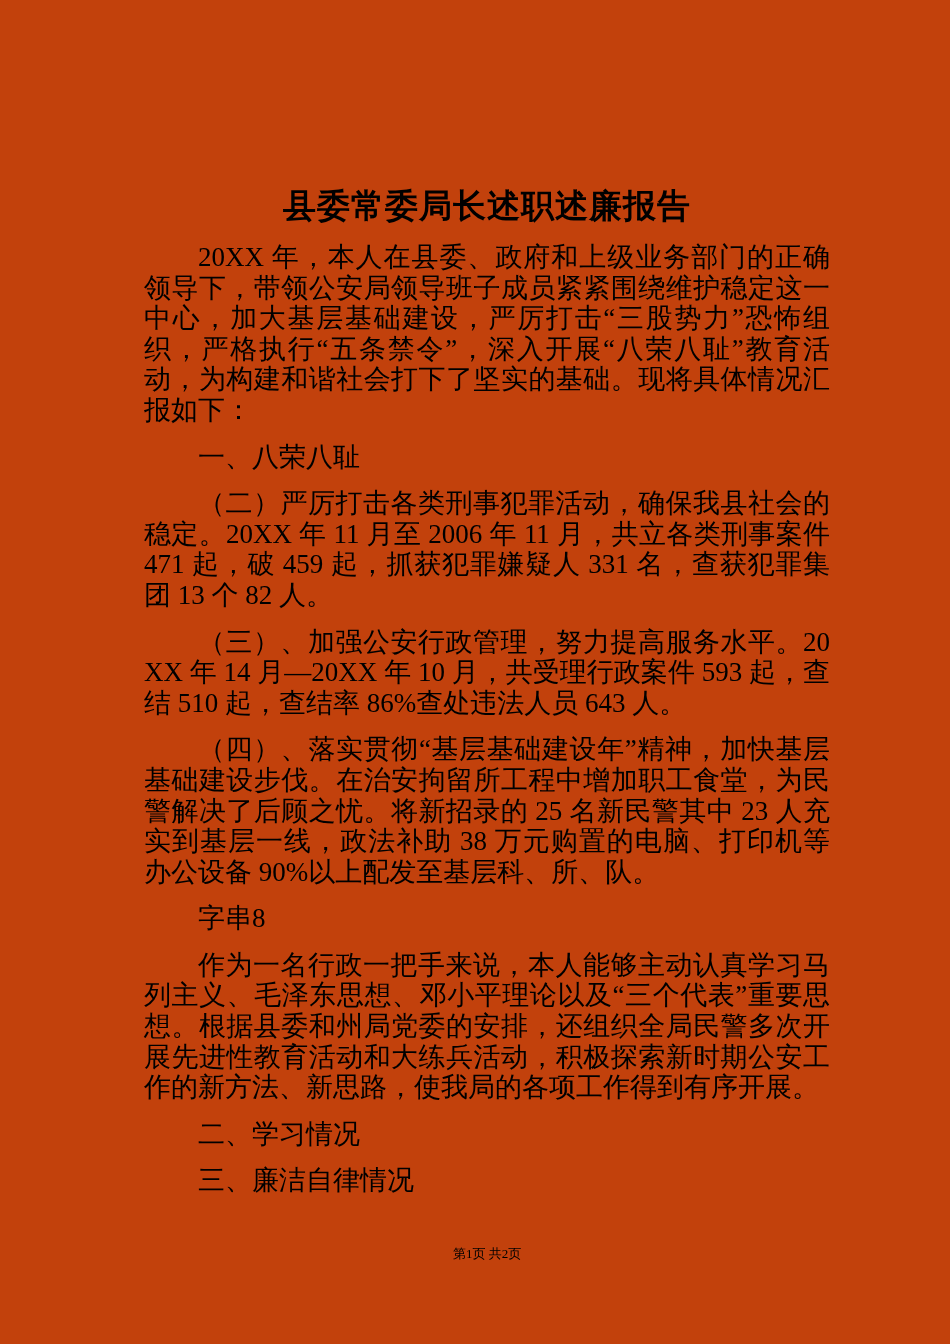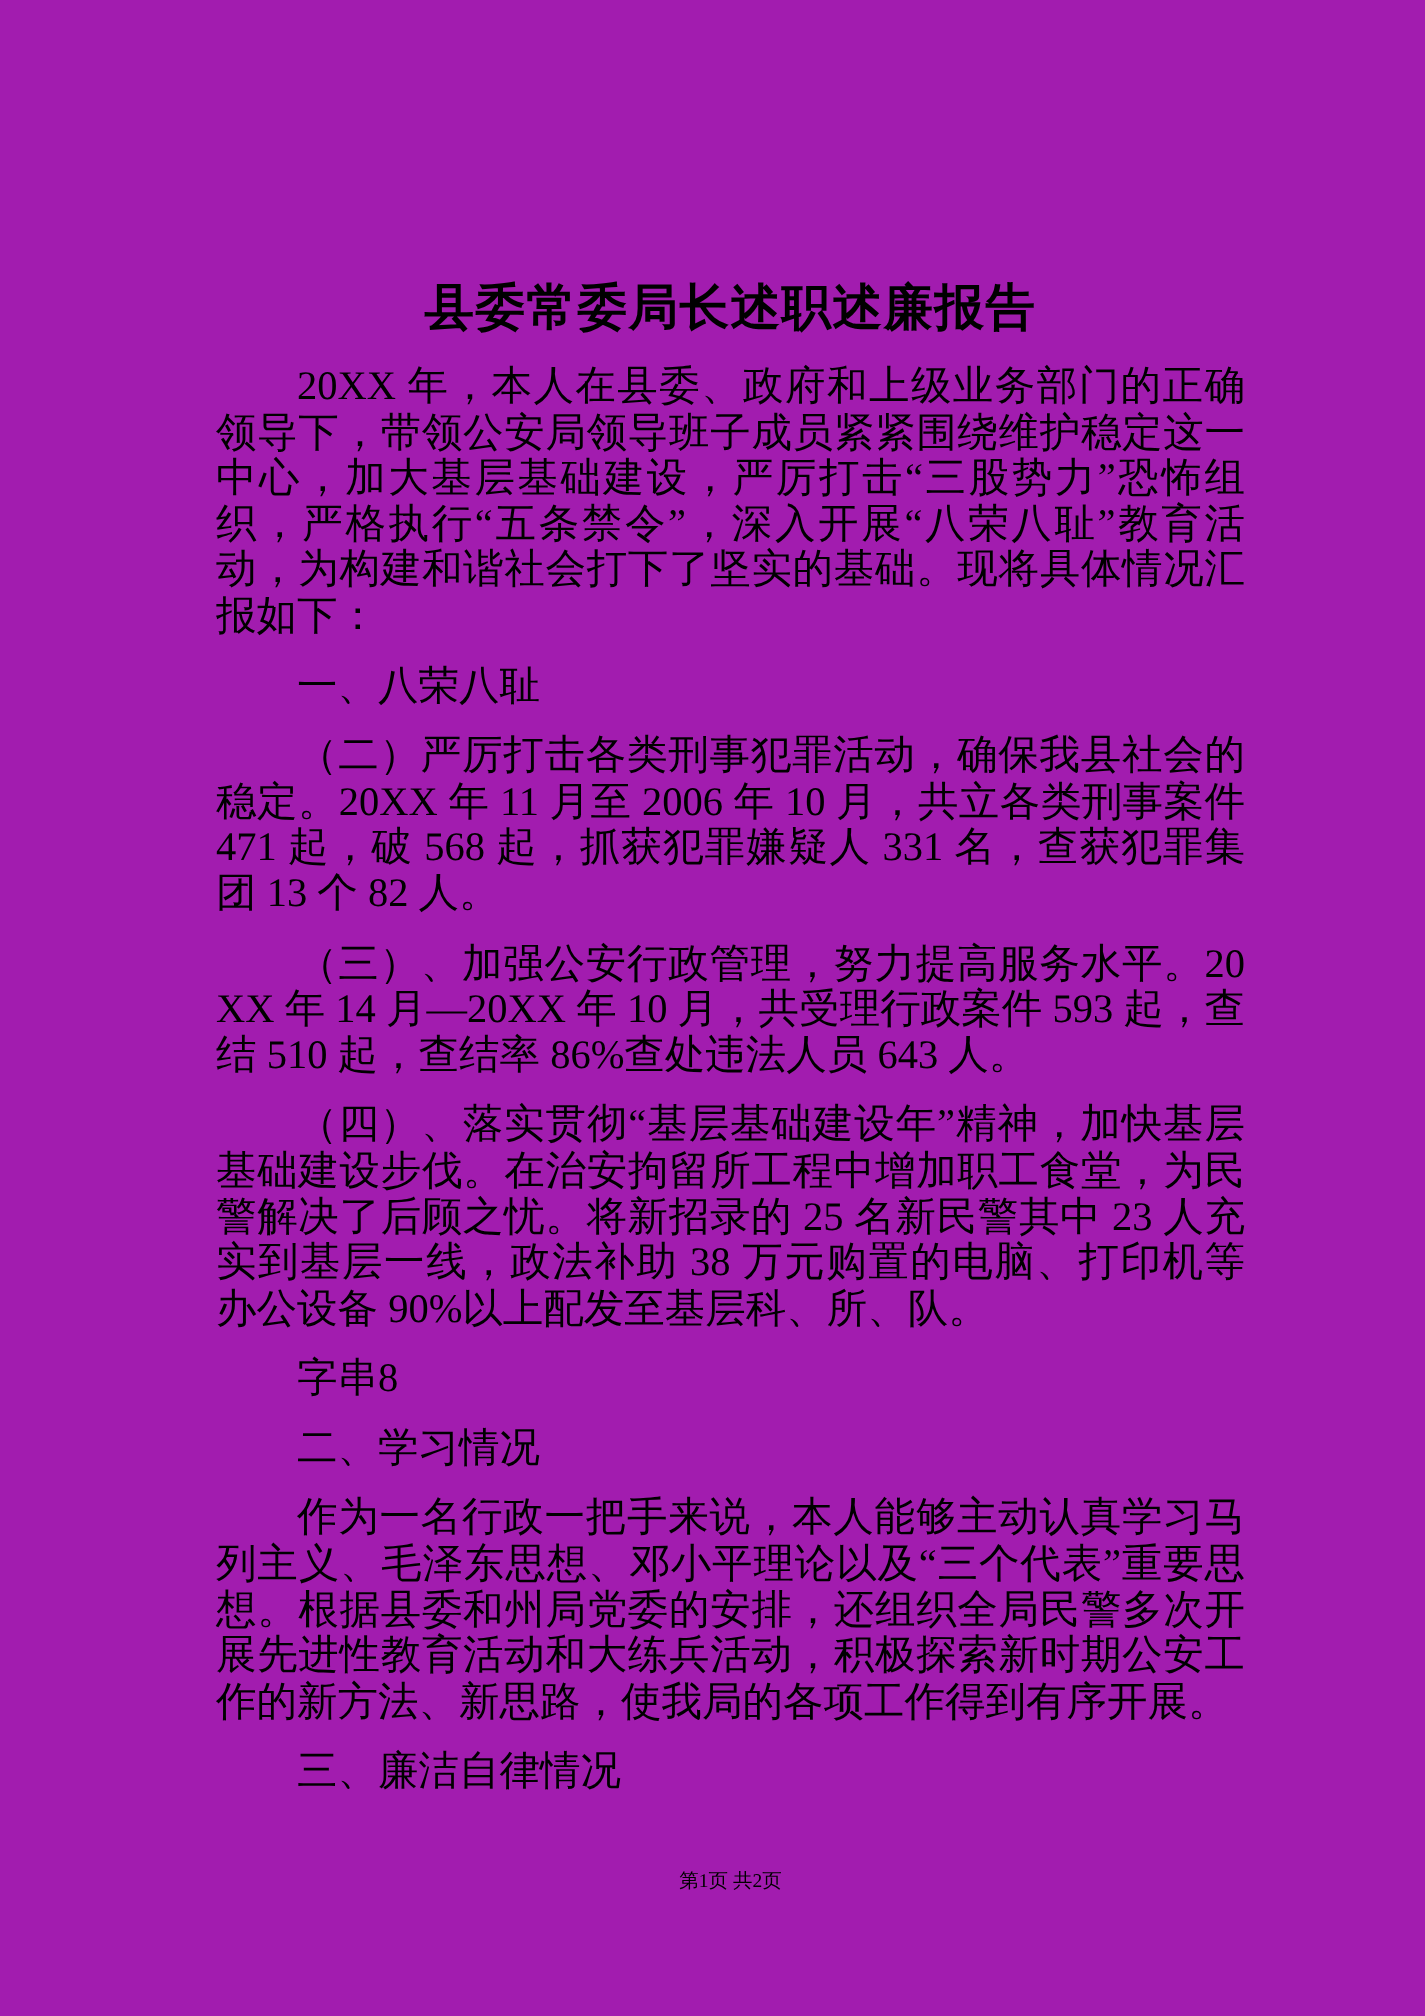--- a/index.html
+++ b/index.html
@@ -4,21 +4,21 @@
 <style>
   html, body {
     margin: 0;
     padding: 0;
     background: #ffffff;
   }
   .page {
     position: relative;
     width: 950px;
     height: 1344px;
-    background: #a21caf;
+    background: #c2410c;
     color: #000000;
     font-family: "Liberation Serif", "DejaVu Serif", serif;
     overflow: hidden;
   }
   .content {
     position: absolute;
     left: 128px;
     top: 186px;
     width: 718px;
   }
@@ -51,23 +51,23 @@
 </style>
 </head>
 <body>
 
 <div class="page">
   <div class="content">
     <h1 class="doc-title">县委常委局长述职述廉报告</h1>
     <div>
         <p class="doc-para">20XX 年，本人在县委、政府和上级业务部门的正确领导下，带领公安局领导班子成员紧紧围绕维护稳定这一中心，加大基层基础建设，严厉打击“三股势力”恐怖组织，严格执行“五条禁令”，深入开展“八荣八耻”教育活动，为构建和谐社会打下了坚实的基础。现将具体情况汇报如下：</p>
         <p class="doc-para">一、八荣八耻</p>
-        <p class="doc-para">（二）严厉打击各类刑事犯罪活动，确保我县社会的稳定。20XX 年 11 月至 2006 年 10 月，共立各类刑事案件 471 起，破 568 起，抓获犯罪嫌疑人 331 名，查获犯罪集团 13 个 82 人。</p>
+        <p class="doc-para">（二）严厉打击各类刑事犯罪活动，确保我县社会的稳定。20XX 年 11 月至 2006 年 11 月，共立各类刑事案件 471 起，破 459 起，抓获犯罪嫌疑人 331 名，查获犯罪集团 13 个 82 人。</p>
         <p class="doc-para">（三）、加强公安行政管理，努力提高服务水平。20XX 年 14 月—20XX 年 10 月，共受理行政案件 593 起，查结 510 起，查结率 86%查处违法人员 643 人。</p>
         <p class="doc-para">（四）、落实贯彻“基层基础建设年”精神，加快基层基础建设步伐。在治安拘留所工程中增加职工食堂，为民警解决了后顾之忧。将新招录的 25 名新民警其中 23 人充实到基层一线，政法补助 38 万元购置的电脑、打印机等办公设备 90%以上配发至基层科、所、队。</p>
         <p class="doc-para">字串8</p>
+        <p class="doc-para">作为一名行政一把手来说，本人能够主动认真学习马列主义、毛泽东思想、邓小平理论以及“三个代表”重要思想。根据县委和州局党委的安排，还组织全局民警多次开展先进性教育活动和大练兵活动，积极探索新时期公安工作的新方法、新思路，使我局的各项工作得到有序开展。</p>
         <p class="doc-para">二、学习情况</p>
-        <p class="doc-para">作为一名行政一把手来说，本人能够主动认真学习马列主义、毛泽东思想、邓小平理论以及“三个代表”重要思想。根据县委和州局党委的安排，还组织全局民警多次开展先进性教育活动和大练兵活动，积极探索新时期公安工作的新方法、新思路，使我局的各项工作得到有序开展。</p>
         <p class="doc-para">三、廉洁自律情况</p>
       </div>
   </div>
   <div class="footer">第1页 共2页</div>
 </div>
 
 </body></html>

